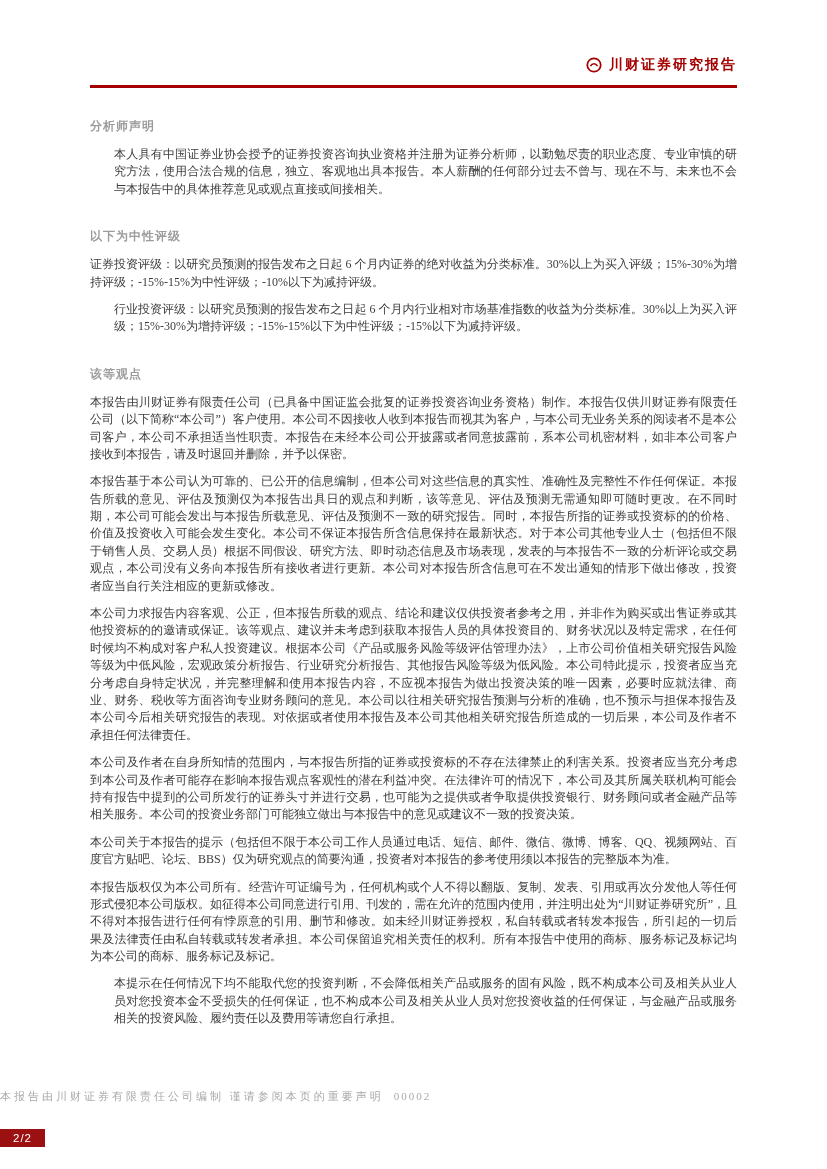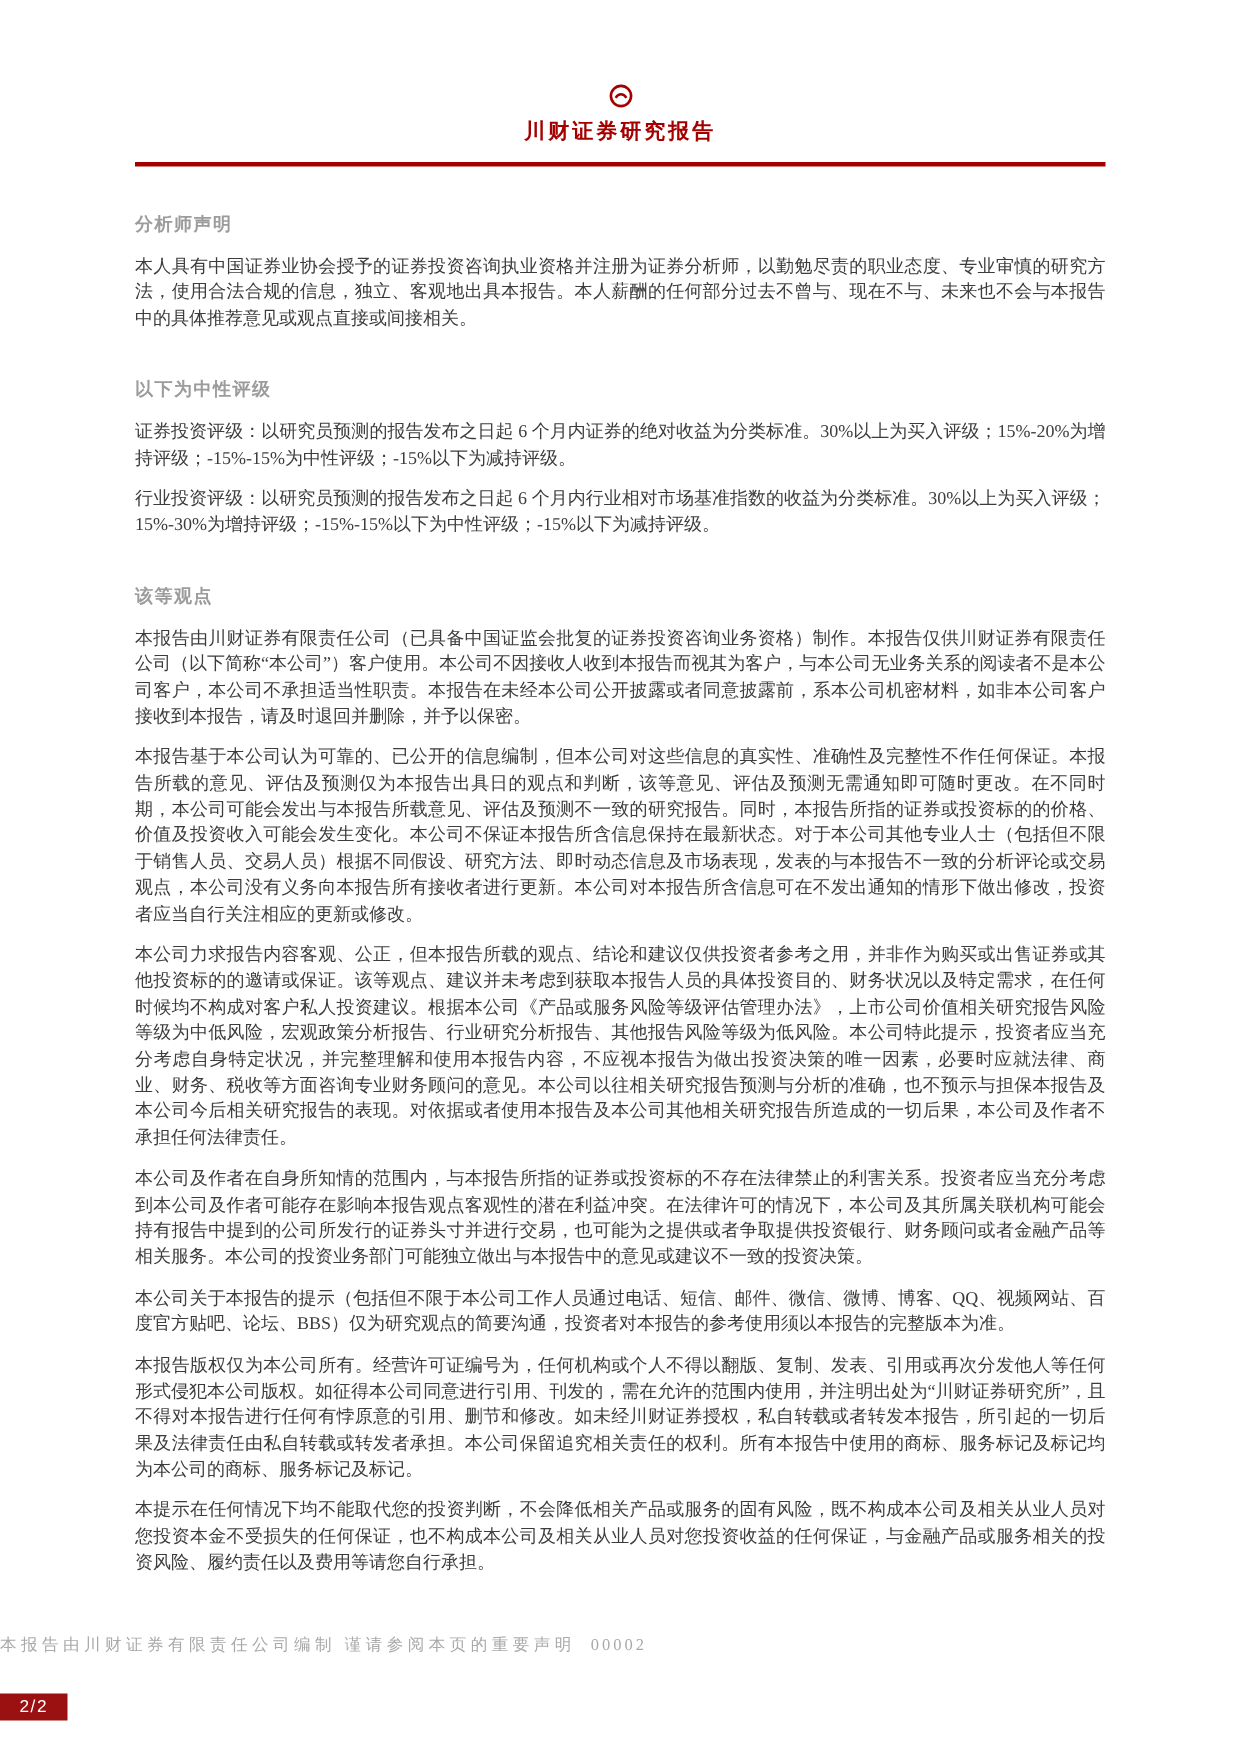--- a/index.html
+++ b/index.html
@@ -19,21 +19,21 @@
   .page{
     position:relative;
     width:827px;height:1169px;
     background:#fff;
     padding:0 90px;
     overflow:hidden;
   }
   
   .header{padding-top:56px;}
   .brand{
-    display:flex;justify-content:flex-end;align-items:center;gap:7px;flex-direction:column;
+    display:flex;justify-content:flex-end;align-items:center;gap:7px;
   }
   .logo{width:16px;height:16px;display:inline-flex;}
   .logo svg{width:16px;height:16px;}
   .brand-text{
     color:var(--accent);
     font-weight:bold;
     font-size:14px;
     letter-spacing:2px;
   }
   .rule{
@@ -51,21 +51,21 @@
     margin-bottom:11px;
     font-family:"Liberation Sans","DejaVu Sans",sans-serif;
   }
   .para{
     color:var(--body);
     font-size:12px;
     line-height:1.45;
     text-align:justify;
     margin-bottom:10px;
   }
-  .para:last-child{margin-bottom:0;}
+  .para:last-child{margin-bottom:0;margin-left:24px;}
   
   .footer{
     position:absolute;
     left:0;right:0;bottom:22px;
   }
   .footer-line{
     color:var(--footer);
     font-size:11px;
     letter-spacing:3px;
   }
@@ -101,21 +101,21 @@
 
   <main>
 
     <section class="section">
       <h2 class="section-title">分析师声明</h2>
       <p class="para">本人具有中国证券业协会授予的证券投资咨询执业资格并注册为证券分析师，以勤勉尽责的职业态度、专业审慎的研究方法，使用合法合规的信息，独立、客观地出具本报告。本人薪酬的任何部分过去不曾与、现在不与、未来也不会与本报告中的具体推荐意见或观点直接或间接相关。</p>
     </section>
 
     <section class="section">
       <h2 class="section-title">以下为中性评级</h2>
-      <p class="para">证券投资评级：以研究员预测的报告发布之日起 6 个月内证券的绝对收益为分类标准。30%以上为买入评级；15%-20%为增持评级；-15%-15%为中性评级；-15%以下为减持评级。</p>
+      <p class="para">证券投资评级：以研究员预测的报告发布之日起 6 个月内证券的绝对收益为分类标准。30%以上为买入评级；15%-30%为增持评级；-15%-15%为中性评级；-10%以下为减持评级。</p>
       <p class="para">行业投资评级：以研究员预测的报告发布之日起 6 个月内行业相对市场基准指数的收益为分类标准。30%以上为买入评级；15%-30%为增持评级；-15%-15%以下为中性评级；-15%以下为减持评级。</p>
     </section>
 
     <section class="section">
       <h2 class="section-title">该等观点</h2>
       <p class="para">本报告由川财证券有限责任公司（已具备中国证监会批复的证券投资咨询业务资格）制作。本报告仅供川财证券有限责任公司（以下简称“本公司”）客户使用。本公司不因接收人收到本报告而视其为客户，与本公司无业务关系的阅读者不是本公司客户，本公司不承担适当性职责。本报告在未经本公司公开披露或者同意披露前，系本公司机密材料，如非本公司客户接收到本报告，请及时退回并删除，并予以保密。</p>
       <p class="para">本报告基于本公司认为可靠的、已公开的信息编制，但本公司对这些信息的真实性、准确性及完整性不作任何保证。本报告所载的意见、评估及预测仅为本报告出具日的观点和判断，该等意见、评估及预测无需通知即可随时更改。在不同时期，本公司可能会发出与本报告所载意见、评估及预测不一致的研究报告。同时，本报告所指的证券或投资标的的价格、价值及投资收入可能会发生变化。本公司不保证本报告所含信息保持在最新状态。对于本公司其他专业人士（包括但不限于销售人员、交易人员）根据不同假设、研究方法、即时动态信息及市场表现，发表的与本报告不一致的分析评论或交易观点，本公司没有义务向本报告所有接收者进行更新。本公司对本报告所含信息可在不发出通知的情形下做出修改，投资者应当自行关注相应的更新或修改。</p>
       <p class="para">本公司力求报告内容客观、公正，但本报告所载的观点、结论和建议仅供投资者参考之用，并非作为购买或出售证券或其他投资标的的邀请或保证。该等观点、建议并未考虑到获取本报告人员的具体投资目的、财务状况以及特定需求，在任何时候均不构成对客户私人投资建议。根据本公司《产品或服务风险等级评估管理办法》，上市公司价值相关研究报告风险等级为中低风险，宏观政策分析报告、行业研究分析报告、其他报告风险等级为低风险。本公司特此提示，投资者应当充分考虑自身特定状况，并完整理解和使用本报告内容，不应视本报告为做出投资决策的唯一因素，必要时应就法律、商业、财务、税收等方面咨询专业财务顾问的意见。本公司以往相关研究报告预测与分析的准确，也不预示与担保本报告及本公司今后相关研究报告的表现。对依据或者使用本报告及本公司其他相关研究报告所造成的一切后果，本公司及作者不承担任何法律责任。</p>
       <p class="para">本公司及作者在自身所知情的范围内，与本报告所指的证券或投资标的不存在法律禁止的利害关系。投资者应当充分考虑到本公司及作者可能存在影响本报告观点客观性的潜在利益冲突。在法律许可的情况下，本公司及其所属关联机构可能会持有报告中提到的公司所发行的证券头寸并进行交易，也可能为之提供或者争取提供投资银行、财务顾问或者金融产品等相关服务。本公司的投资业务部门可能独立做出与本报告中的意见或建议不一致的投资决策。</p>
       <p class="para">本公司关于本报告的提示（包括但不限于本公司工作人员通过电话、短信、邮件、微信、微博、博客、QQ、视频网站、百度官方贴吧、论坛、BBS）仅为研究观点的简要沟通，投资者对本报告的参考使用须以本报告的完整版本为准。</p>

